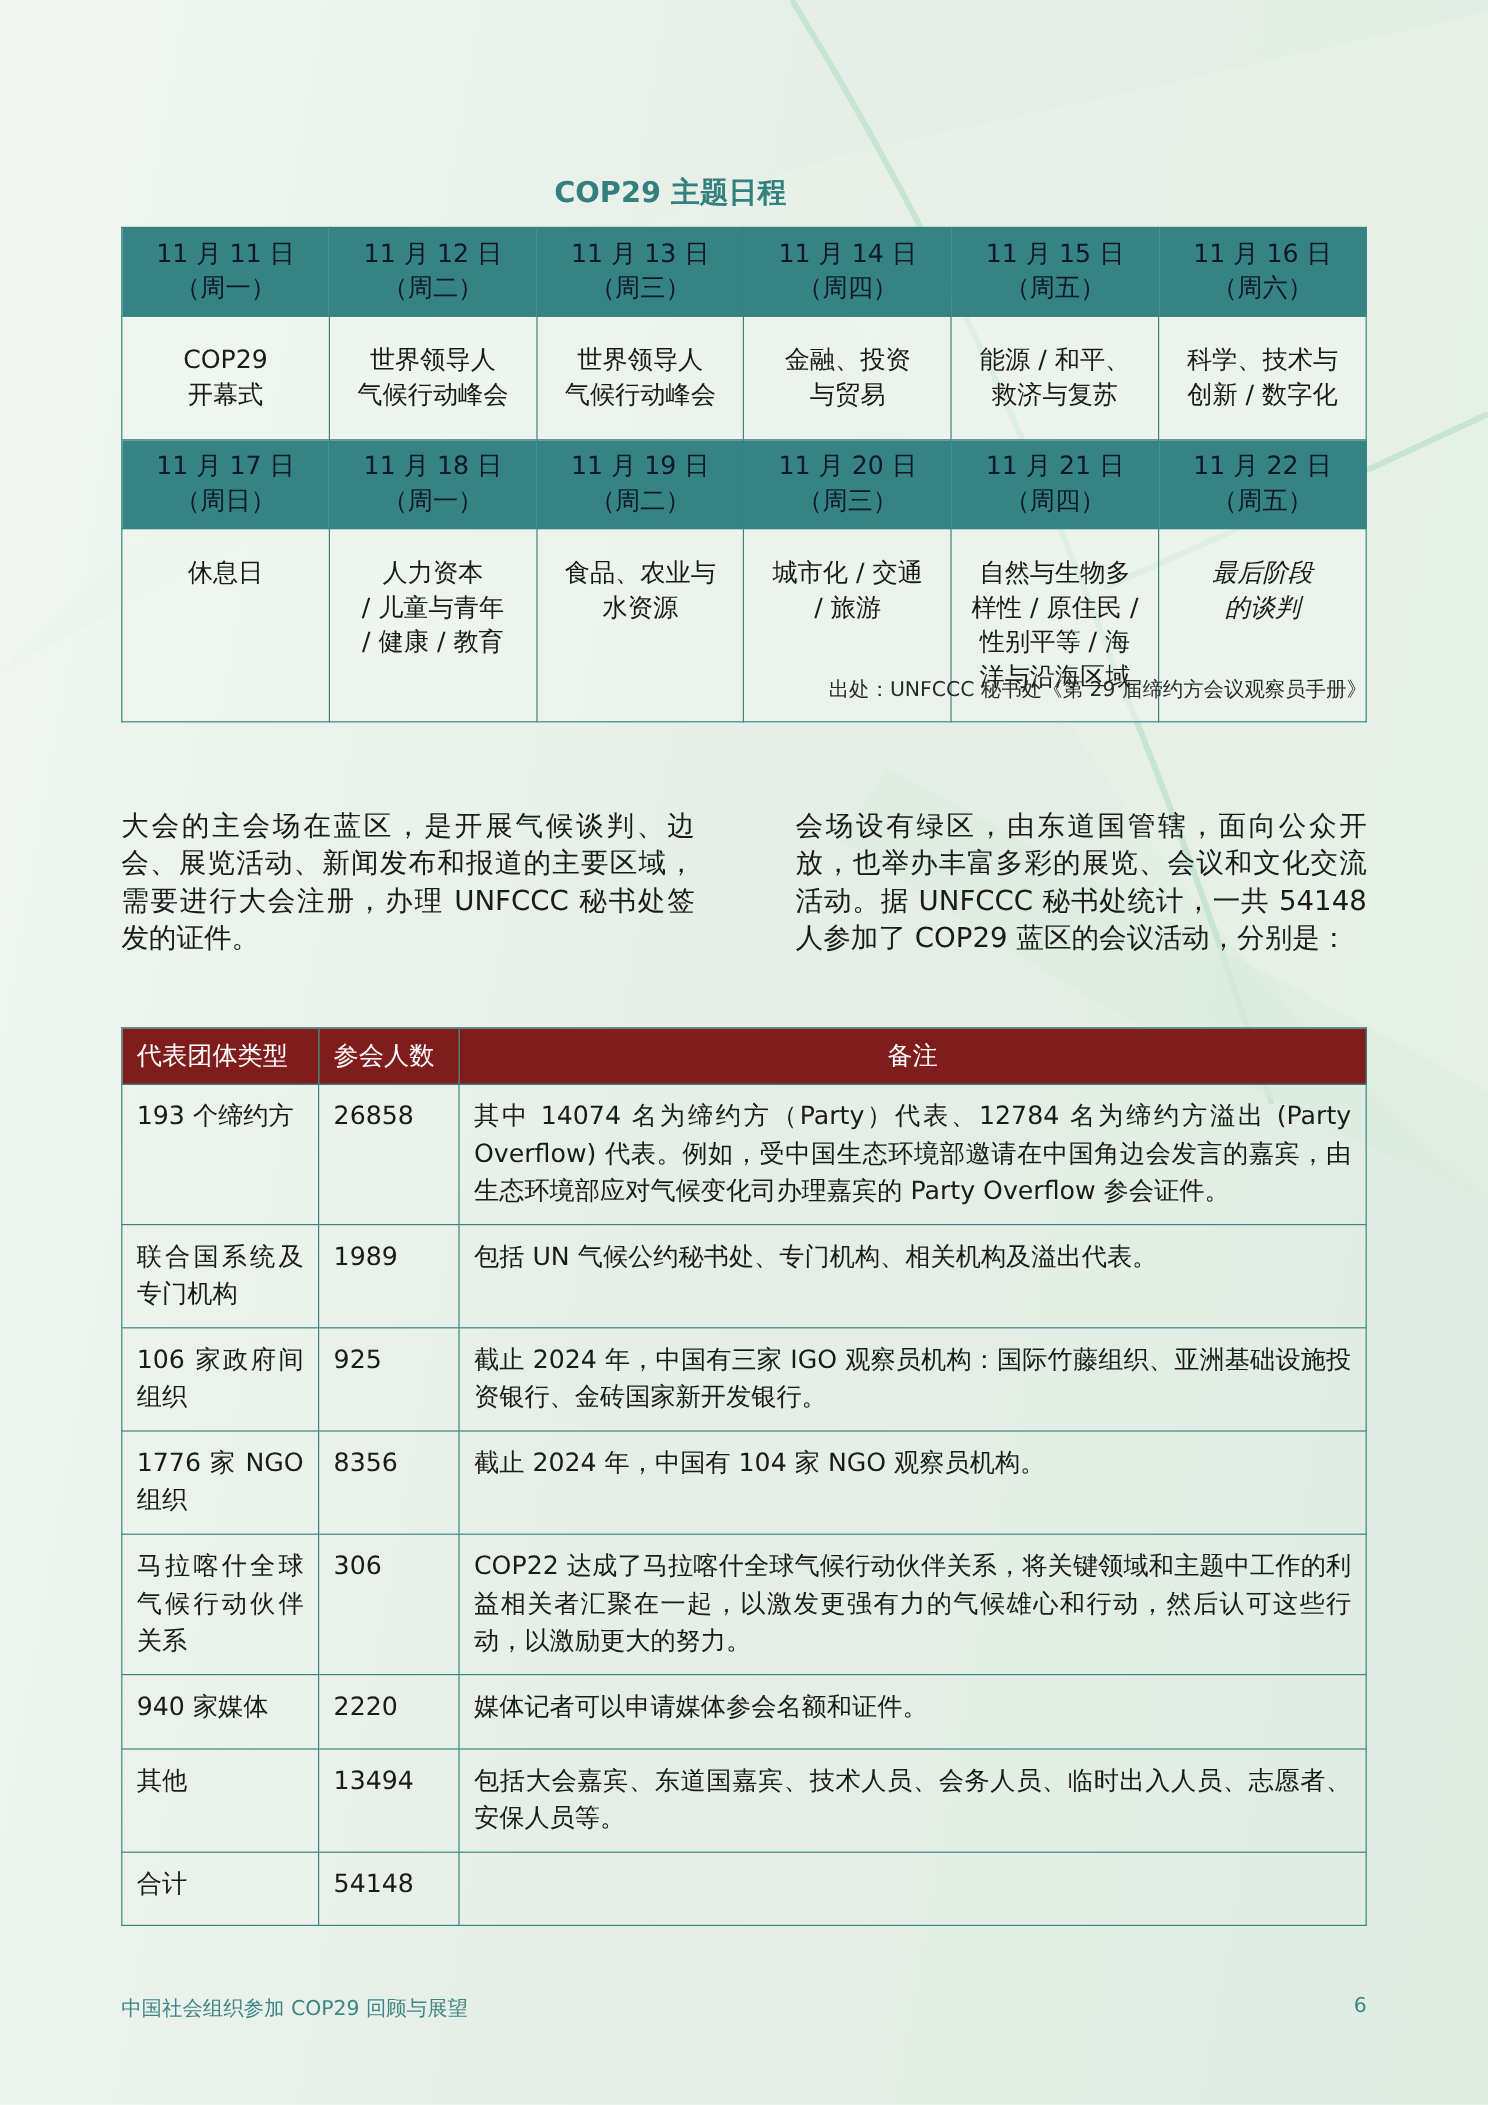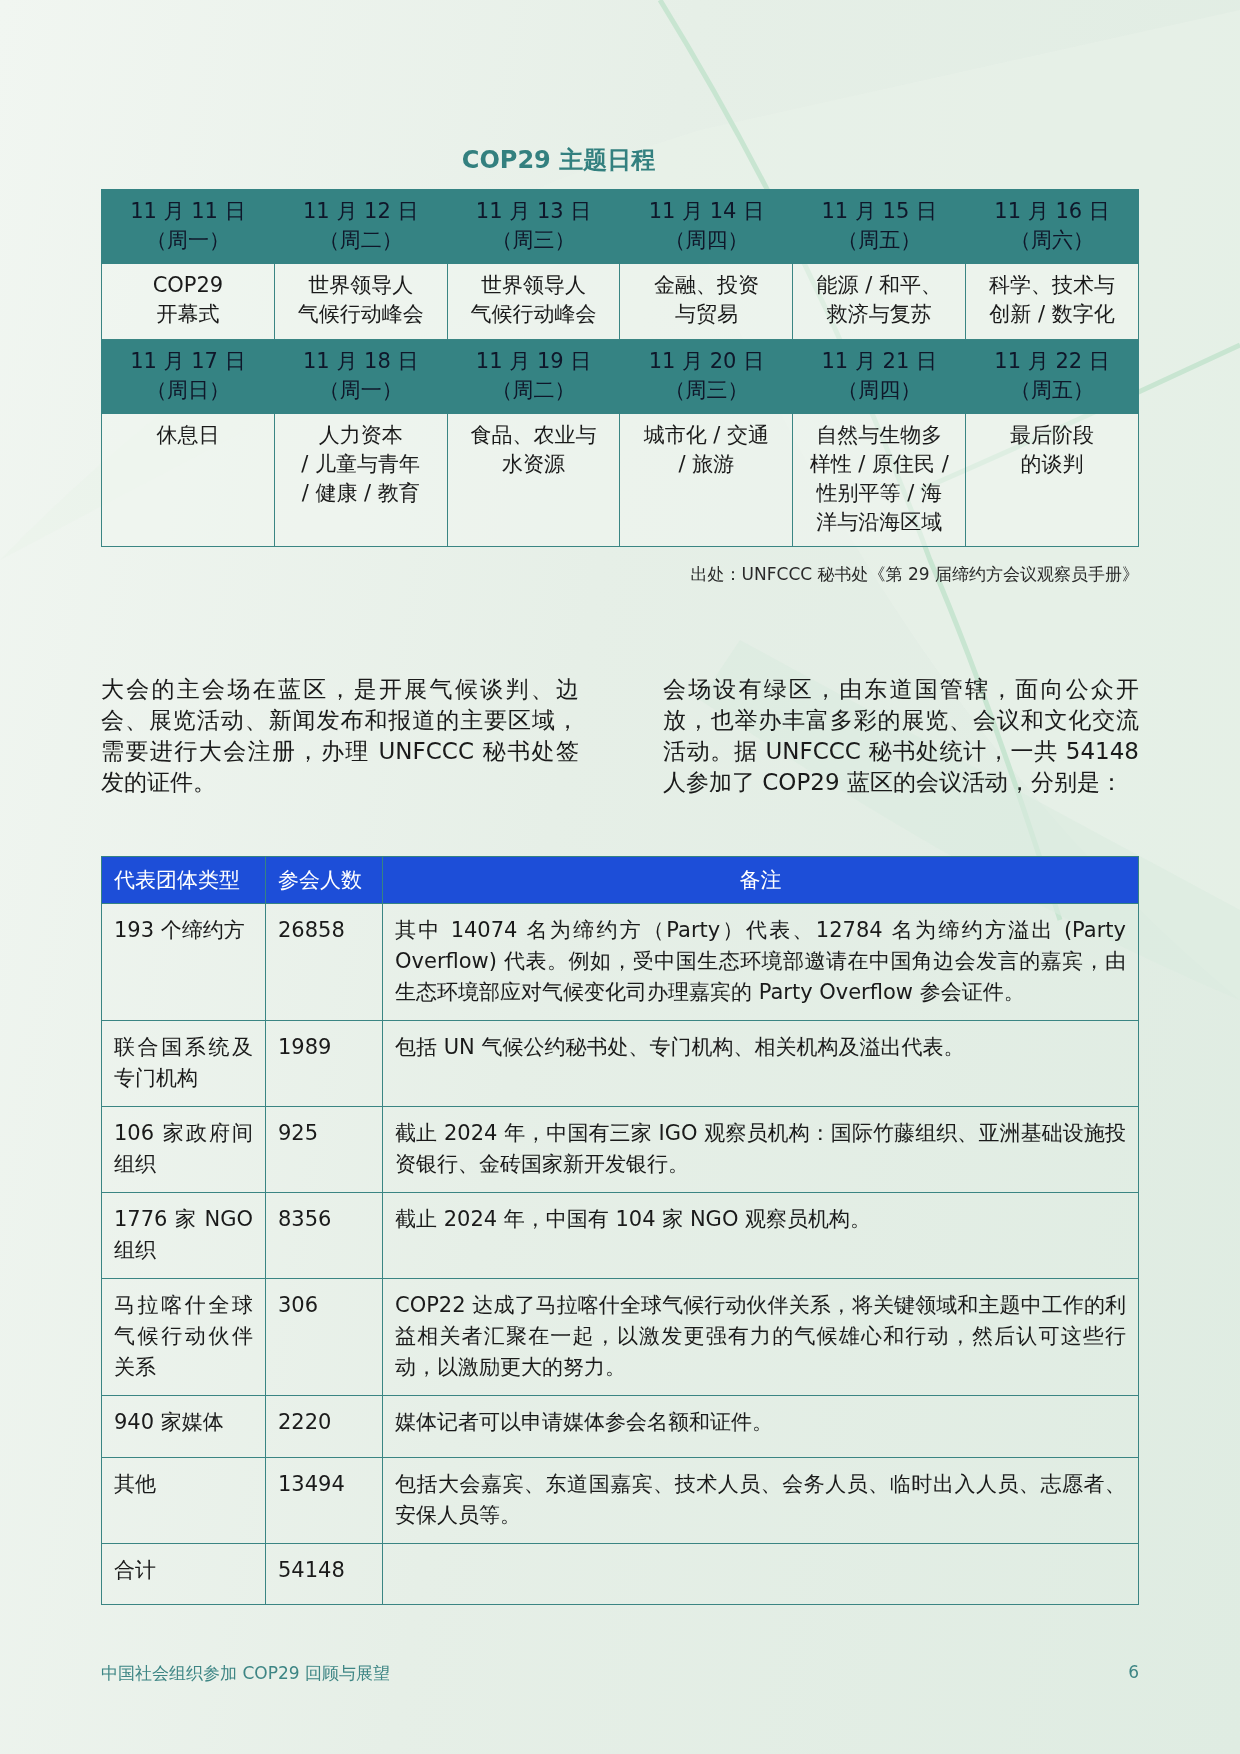--- a/index.html
+++ b/index.html
@@ -19,21 +19,21 @@
     text-align: center; font-size: 24px; color: #33807f; font-weight: bold;
   }
   .schedule {
     position: absolute; top: 189px; left: 101px; width: 1038px;
     border-collapse: collapse; table-layout: fixed;
   }
   .schedule td {
     border: 1.5px solid #3a8583;
     text-align: center; vertical-align: top;
     font-size: 21px; line-height: 29px;
-    padding: 7px 4px;
+    padding: 22px 4px;
     background: rgba(240,246,241,0.55);
   }
   .schedule tr.head td {
     background: #358383; color: #0f172a;
     border-color: #358383;
     padding: 7px 4px 8px;
   }
   .schedule tr.r1 td { height: 76px; }
   .schedule tr.r3 td { height: 133px; }
   .source {
@@ -48,21 +48,21 @@
   }
   .para.left { left: 101px; width: 478px; }
   .para.right { left: 663px; width: 476px; }
 
   
   .ptable {
     position: absolute; top: 856px; left: 101px; width: 1038px;
     border-collapse: collapse; table-layout: fixed;
   }
   .ptable th {
-    background: #1d4ed8; color: #fff; font-weight: normal;
+    background: #7f1d1d; color: #fff; font-weight: normal;
     font-size: 21px; height: 47px; text-align: left; padding: 0 12px;
     border: 1.5px solid #358383;
   }
   .ptable th.center { text-align: center; }
   .ptable td {
     border: 1.5px solid #3a8583;
     vertical-align: top; font-size: 21px; line-height: 31px;
     padding: 11px 12px 12px;
     text-align: justify;
   }
@@ -164,21 +164,21 @@
 / 儿童与青年
 / 健康 / 教育</td>
     <td class="ml" style="white-space: pre-line;">食品、农业与
 水资源</td>
     <td class="ml" style="white-space: pre-line;">城市化 / 交通
 / 旅游</td>
     <td class="ml" style="white-space: pre-line;">自然与生物多
 样性 / 原住民 /
 性别平等 / 海
 洋与沿海区域</td>
-    <td class="ml" style="white-space: pre-line;">最后阶段
+    <td class="ml" style="white-space: pre-line; font-style: italic;">最后阶段
 的谈判</td>
   </tr>
 </tbody>
   </table>
 
 <div class="source">出处：UNFCCC 秘书处《第 29 届缔约方会议观察员手册》</div>
 
 <p class="para left">大会的主会场在蓝区，是开展气候谈判、边会、展览活动、新闻发布和报道的主要区域，需要进行大会注册，办理 UNFCCC 秘书处签发的证件。</p>
 <p class="para right">会场设有绿区，由东道国管辖，面向公众开放，也举办丰富多彩的展览、会议和文化交流活动。据 UNFCCC 秘书处统计，一共 54148 人参加了 COP29 蓝区的会议活动，分别是：</p>
 

